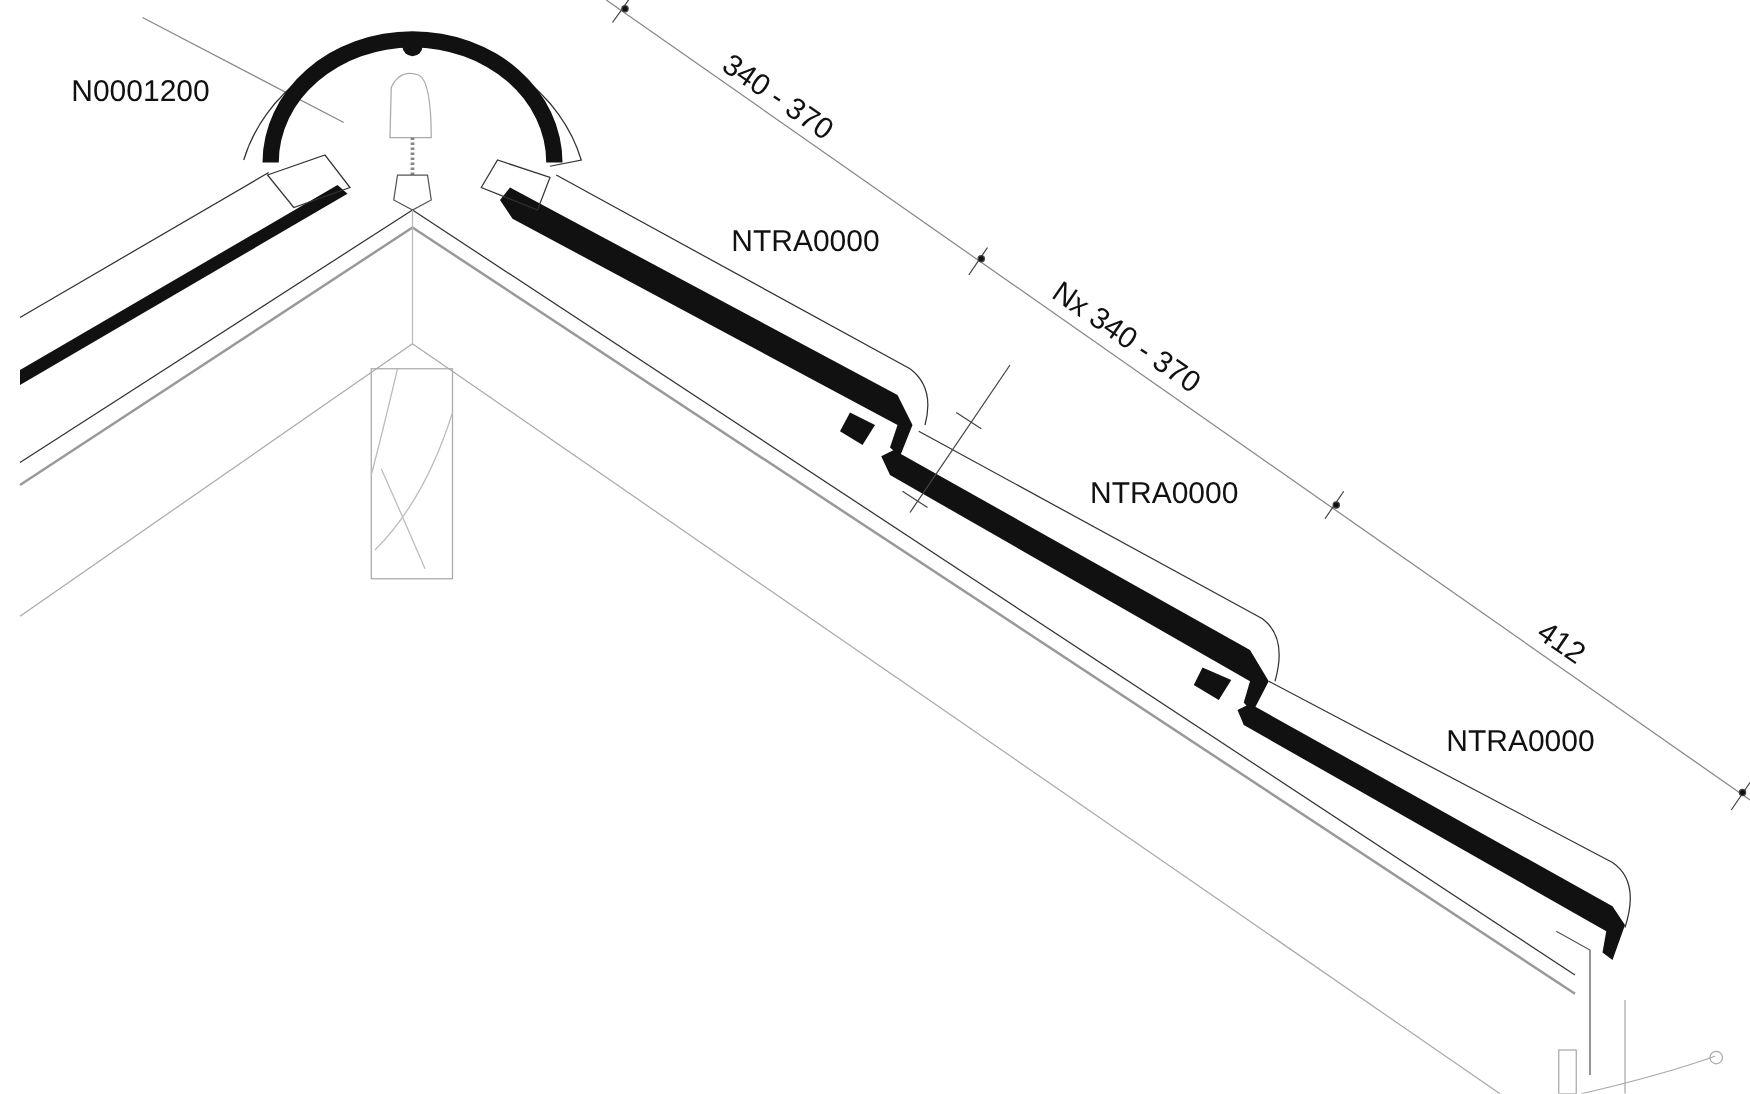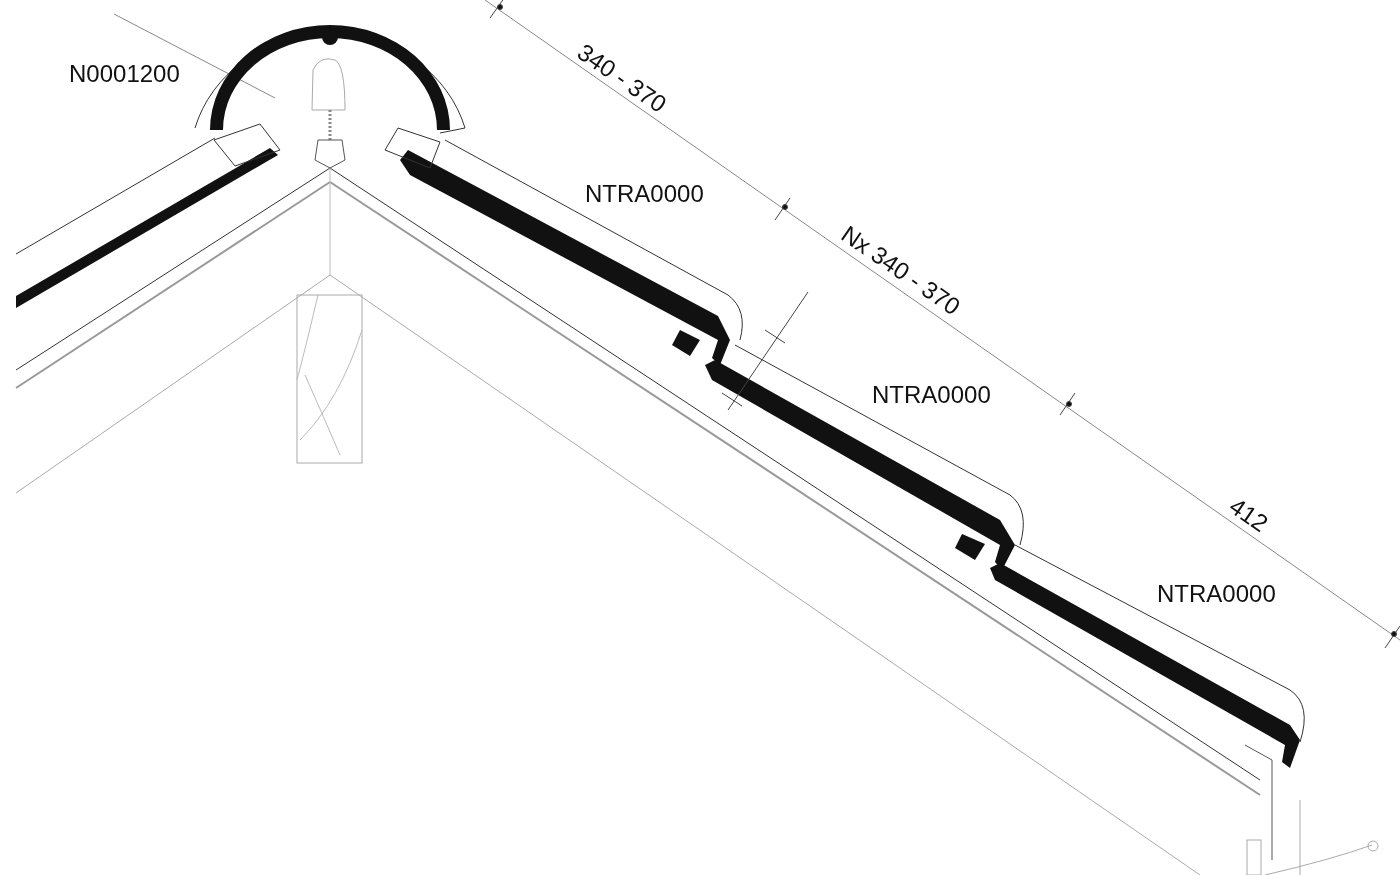--- a/index.html
+++ b/index.html
@@ -66,20 +66,20 @@
       <circle cx="1069" cy="404" r="2.5" fill="#111"></circle>
     <line x1="1385" y1="648" x2="1400" y2="626"></line>
       <circle cx="1394" cy="634" r="2.5" fill="#111"></circle>
   </g>
 
   <line x1="728" y1="410" x2="808" y2="292" stroke="#444" stroke-width="1"></line>
   <line x1="765" y1="330" x2="785" y2="343" stroke="#444" stroke-width="1"></line>
   <line x1="722" y1="393" x2="742" y2="406" stroke="#444" stroke-width="1"></line>
 </svg>
 
-<div class="label" style="left:57px; top:60px;margin-left:12px;">N0001200</div>
+<div class="label" style="left:57px; top:60px;">N0001200</div>
 <div class="label" style="left:585px; top:180px;">NTRA0000</div>
 <div class="label" style="left:872px; top:381px;">NTRA0000</div>
 <div class="label" style="left:1157px; top:580px;">NTRA0000</div>
 
 <div class="label" style="left:588px; top:38px; transform: rotate(34.5deg);">340 - 370</div>
 <div class="label" style="left:852px; top:220px; transform: rotate(34.5deg);">Nx 340 - 370</div>
 <div class="label" style="left:1240px; top:492px; transform: rotate(34.5deg);">412</div>
 
 </body></html>

